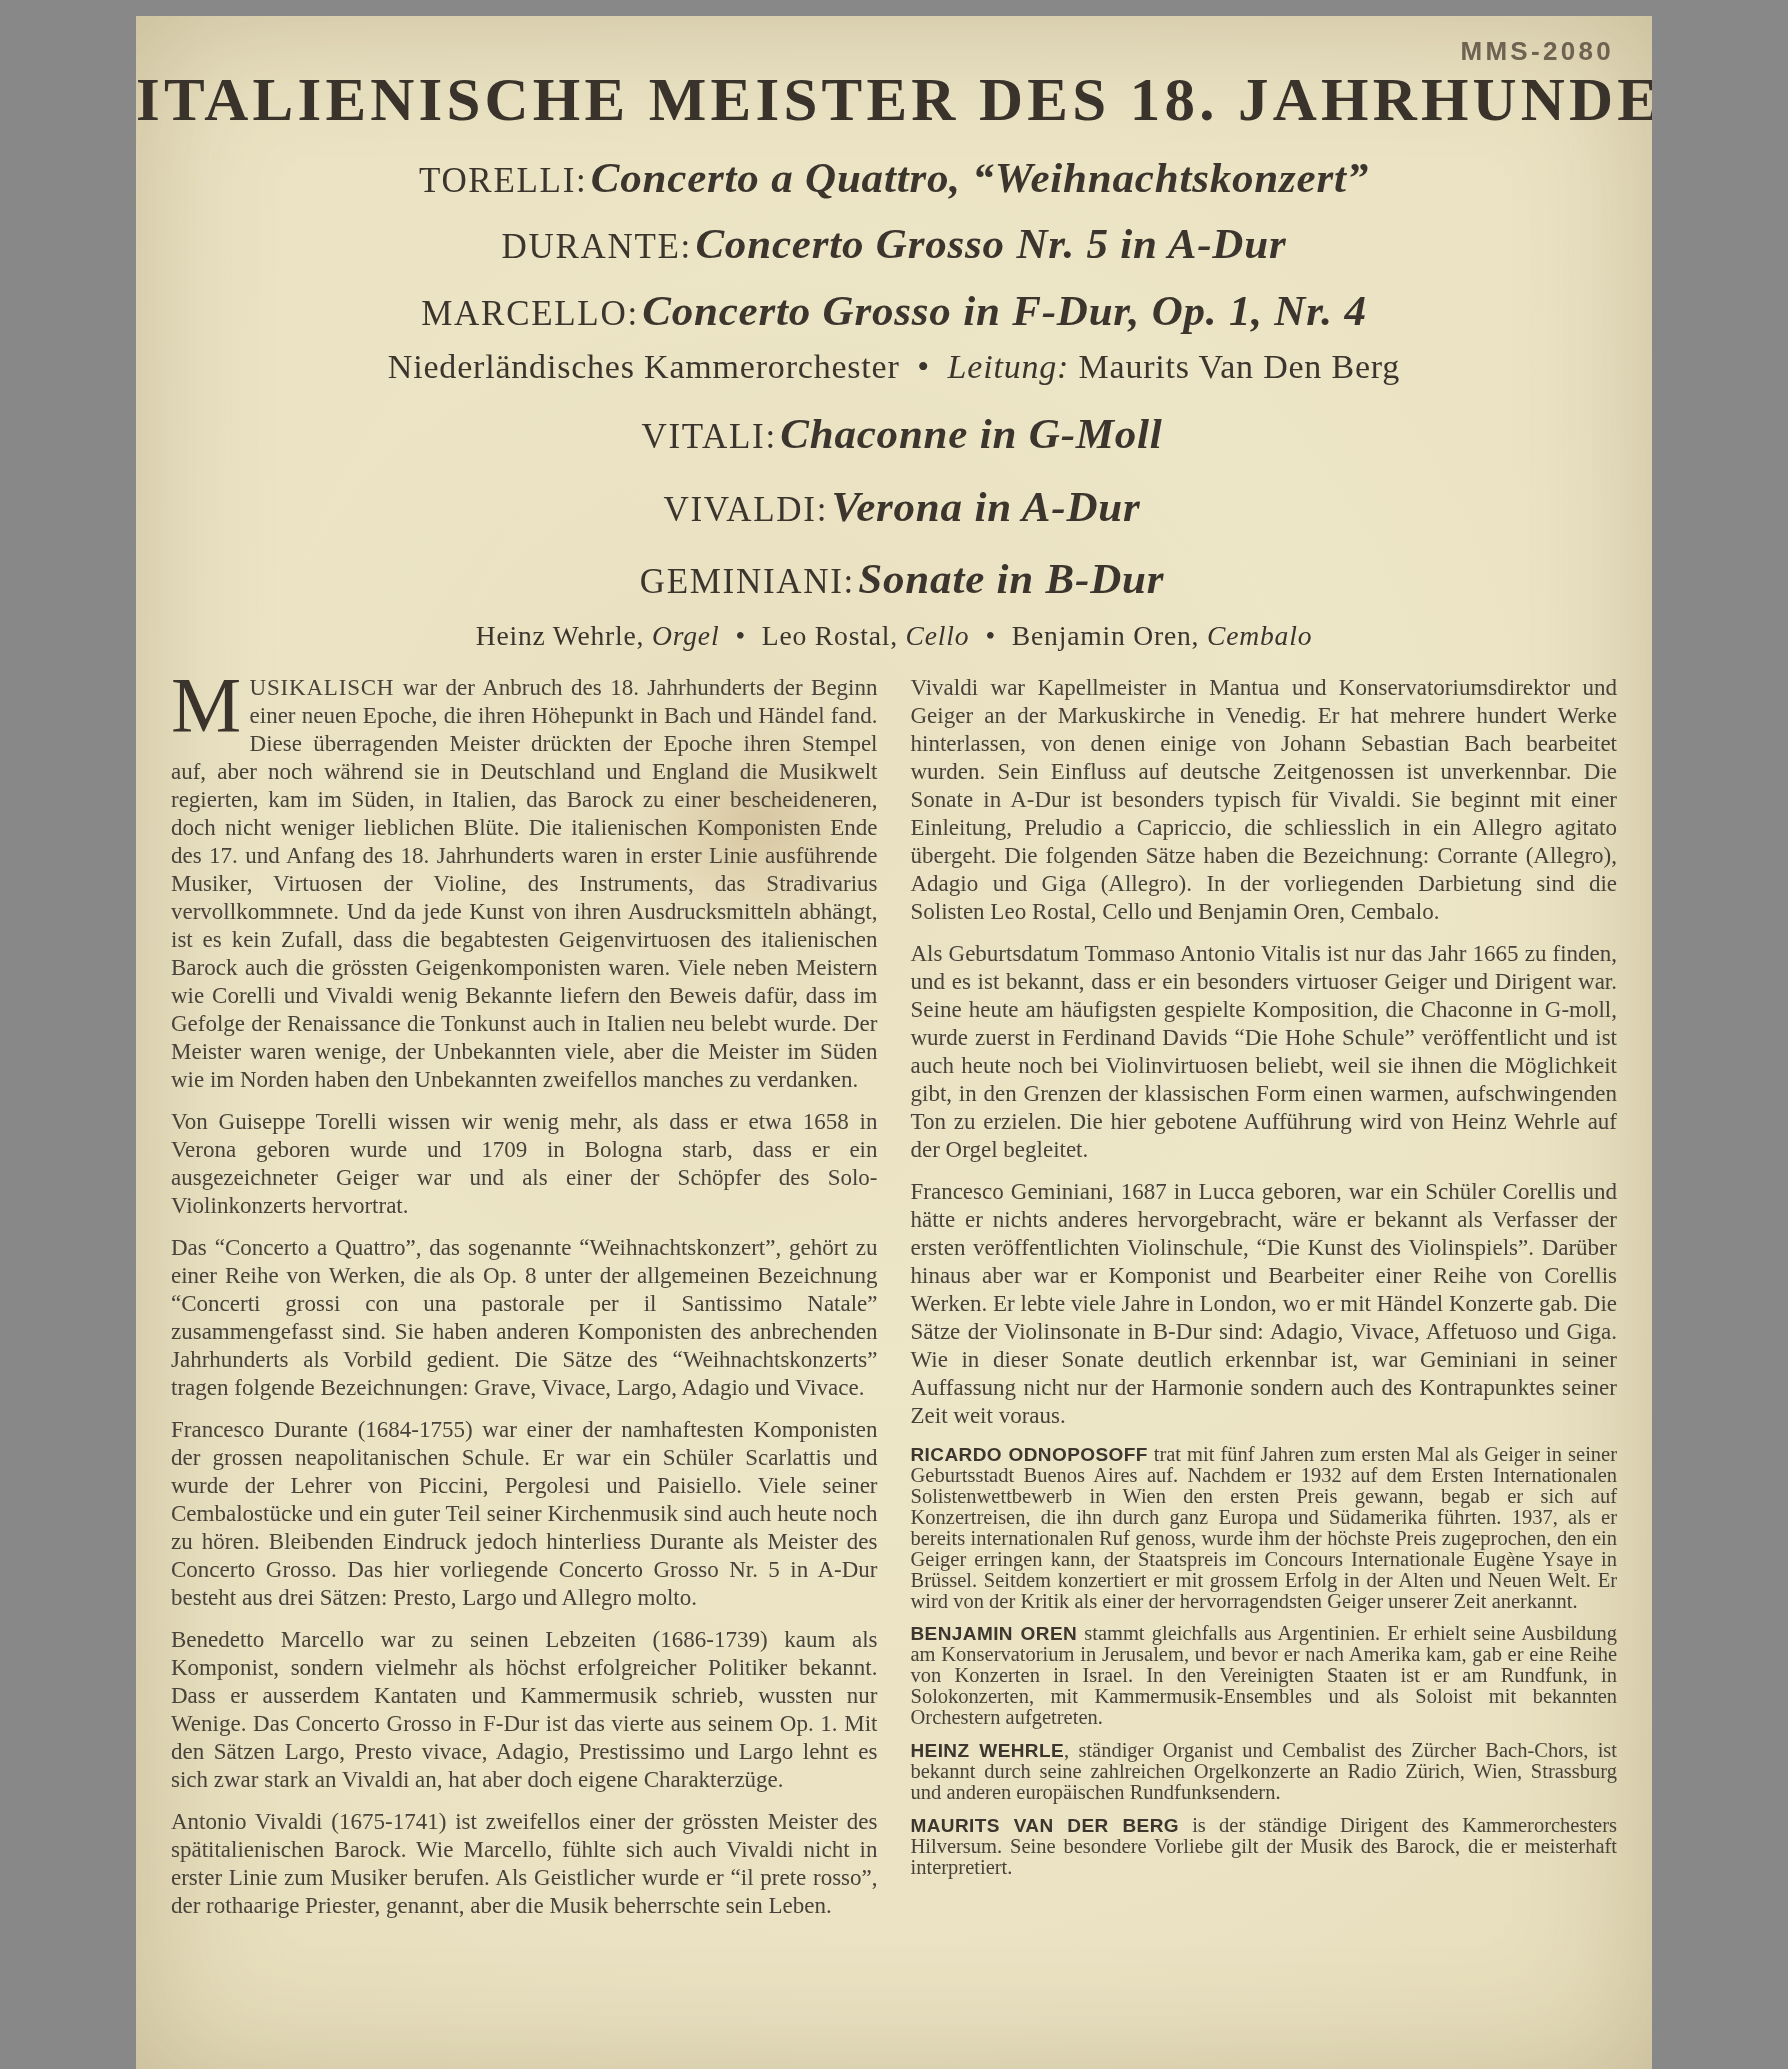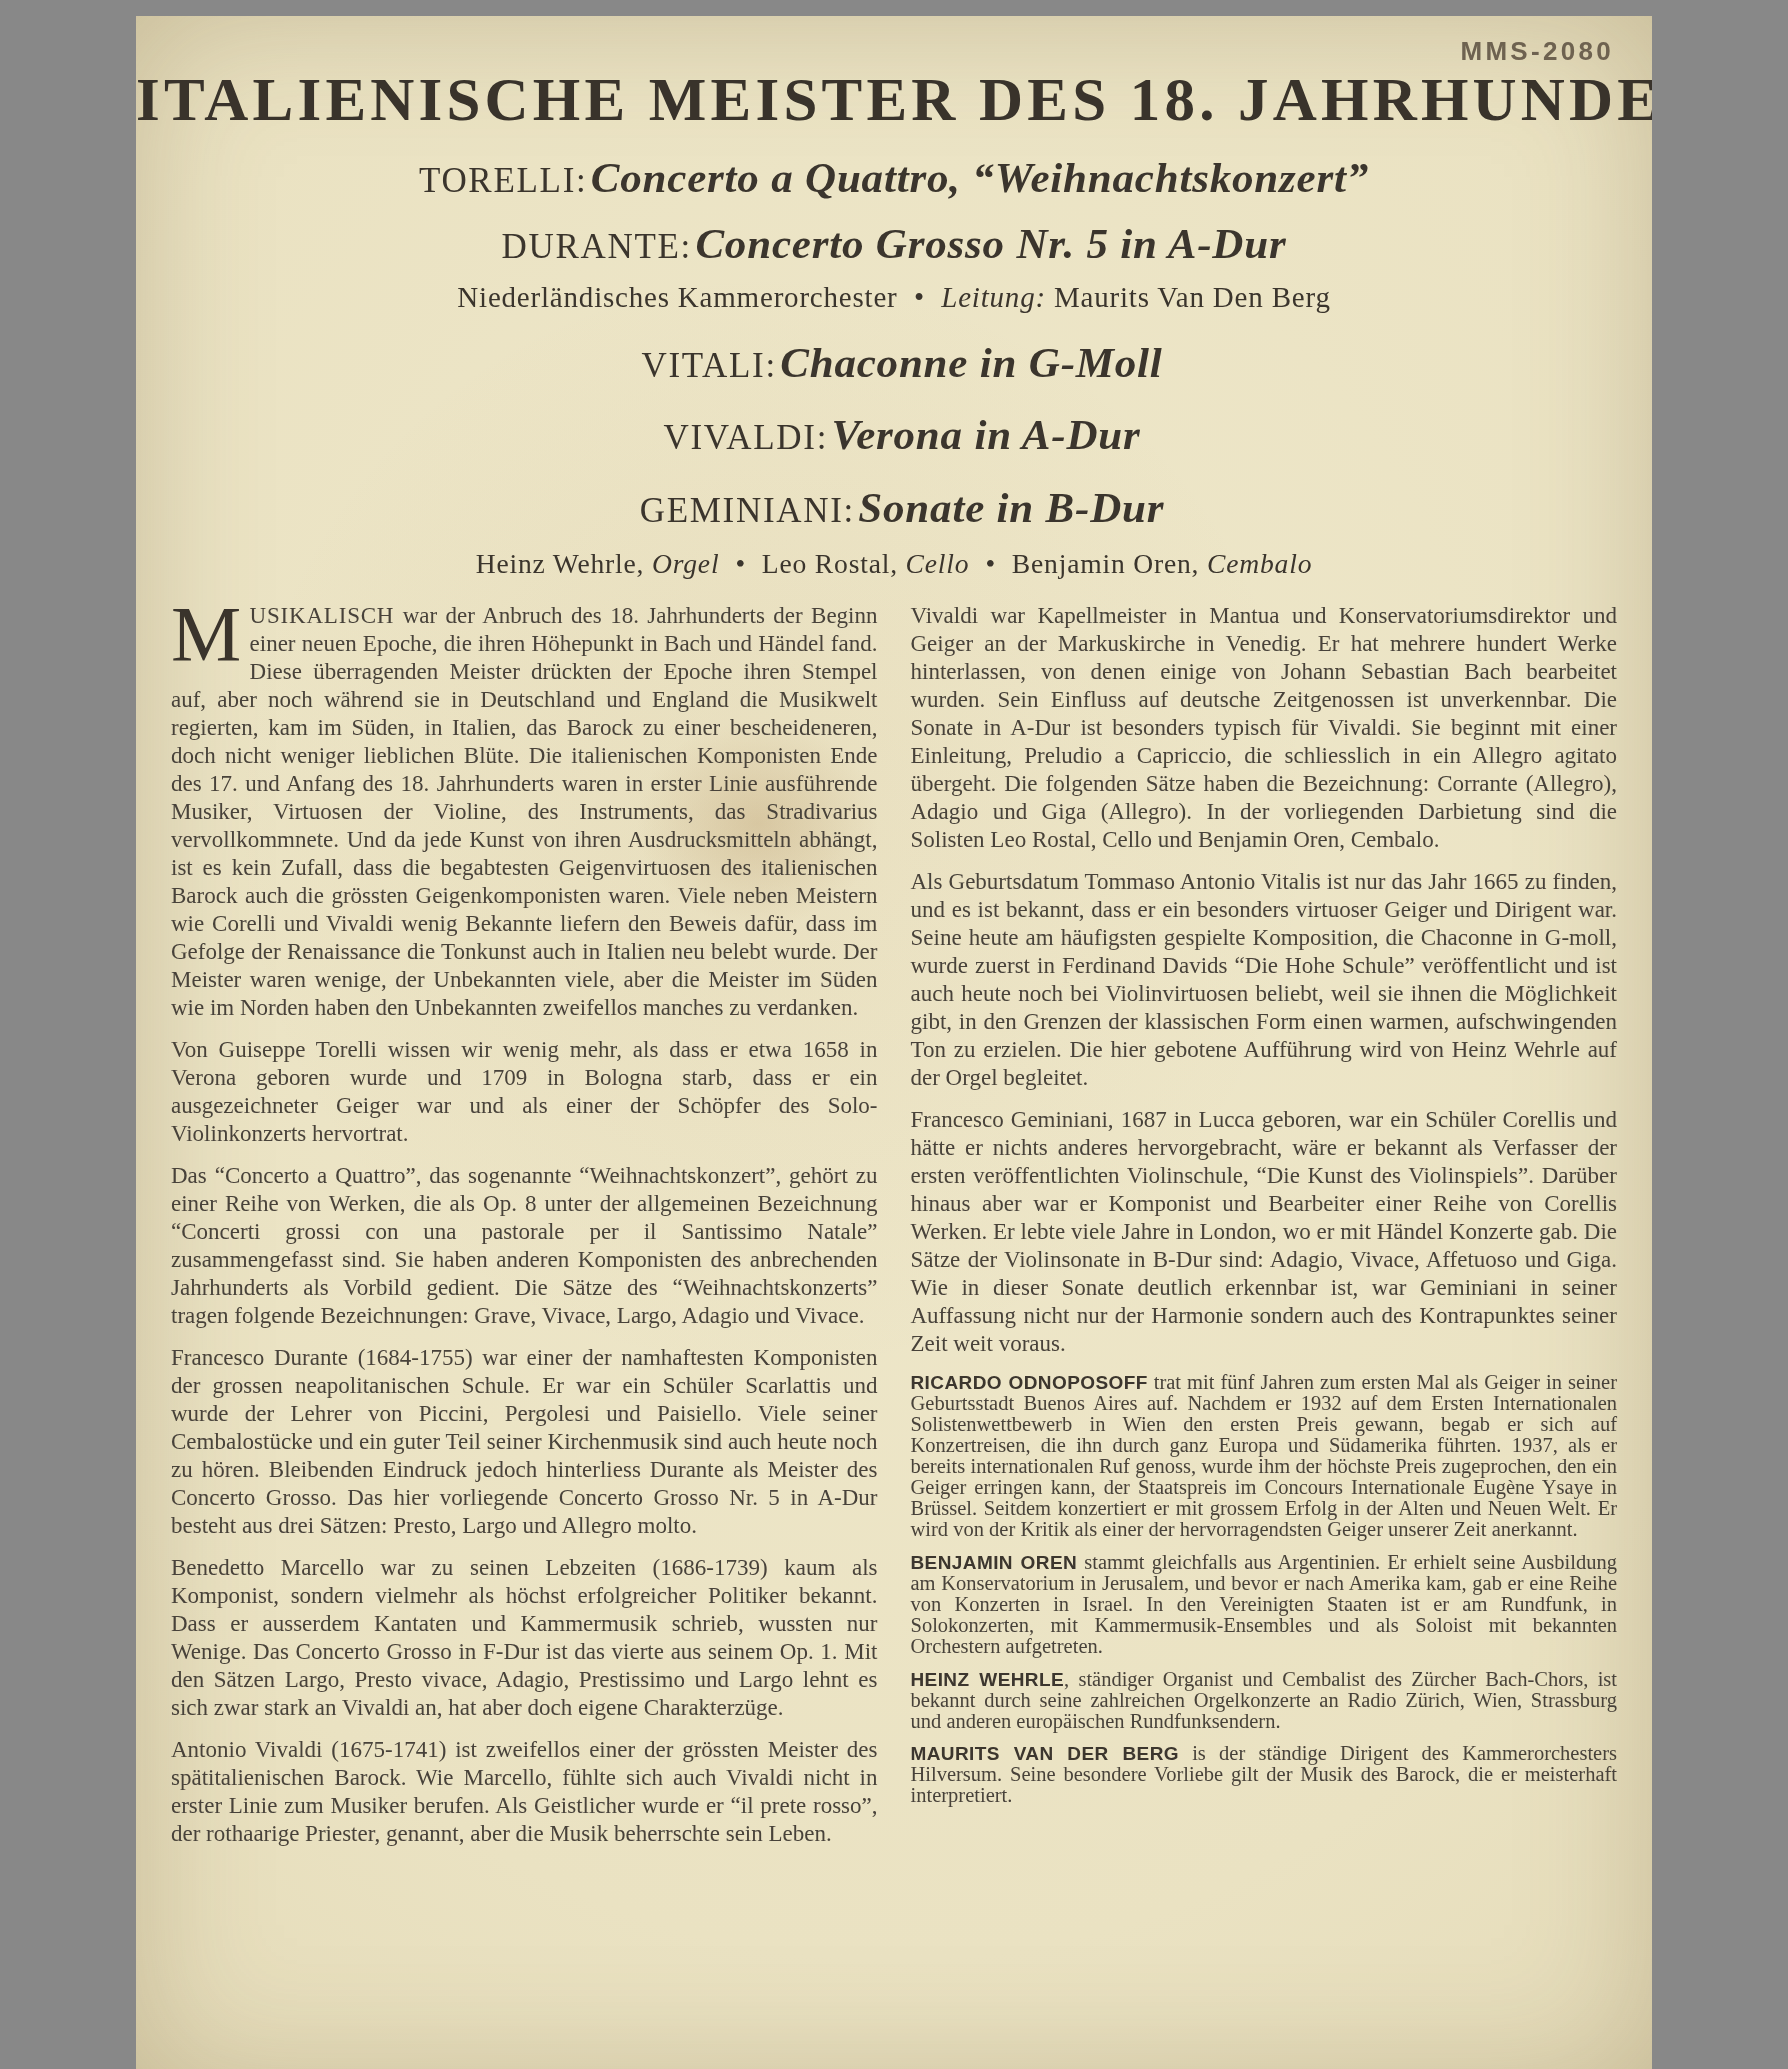--- a/index.html
+++ b/index.html
@@ -32,21 +32,21 @@
     white-space:nowrap;
   }
   .head-line { text-align:center; white-space:nowrap; color:#3b352d; }
   .work-line { margin-top:17.5px; }
   .work-line .composer {
     font-size:35px; letter-spacing:1.7px; font-weight:400;text-align:center;
   }
   .work-line .work-title {
     font-size:43px; font-weight:700; font-style:italic; letter-spacing:0.8px;
   }
-  .credit-line { margin-top:13.4px; font-size:29px; letter-spacing:0.8px; }
+  .credit-line { margin-top:13.4px; font-size:34px; letter-spacing:0.8px; }
   .credit-line .sep, .performers .sep { margin:0 8.3px; }
   .credit-line .role { font-style:italic; }
   .solo-works .work-line { margin-top:23.4px;padding-left:16px; }
   .performers { margin-top:16.7px; font-size:27.6px; letter-spacing:0.8px; }
   .performers .instr { font-style:italic; }
   .performers-2 { margin-top:5px; }
   .body-columns {
     display:flex;
     gap:33px;
     padding:22px 35px 0 35px;
@@ -91,20 +91,24 @@
   <div class="album-title">ITALIENISCHE MEISTER DES 18. JAHRHUNDERTS</div>
 
   <div class="heading-block">
     <div class="head-line work-line">
       <span class="composer">TORELLI:</span>
       <span class="work-title">Concerto a Quattro, “Weihnachtskonzert”</span>
     </div>
     <div class="head-line work-line">
       <span class="composer">DURANTE:</span>
       <span class="work-title">Concerto Grosso Nr. 5 in A-Dur</span>
+    </div>
+    <div class="head-line work-line">
+      <span class="composer">MARCELLO:</span>
+      <span class="work-title">Concerto Grosso in F-Dur, Op. 1, Nr. 4</span>
     </div>
 
     <div class="head-line credit-line">
       <span>Niederländisches Kammerorchester</span>
       <span class="sep">•</span>
       <span class="role">Leitung:</span>
       <span>Maurits Van Den Berg</span>
     </div>
 
     <div class="solo-works">

